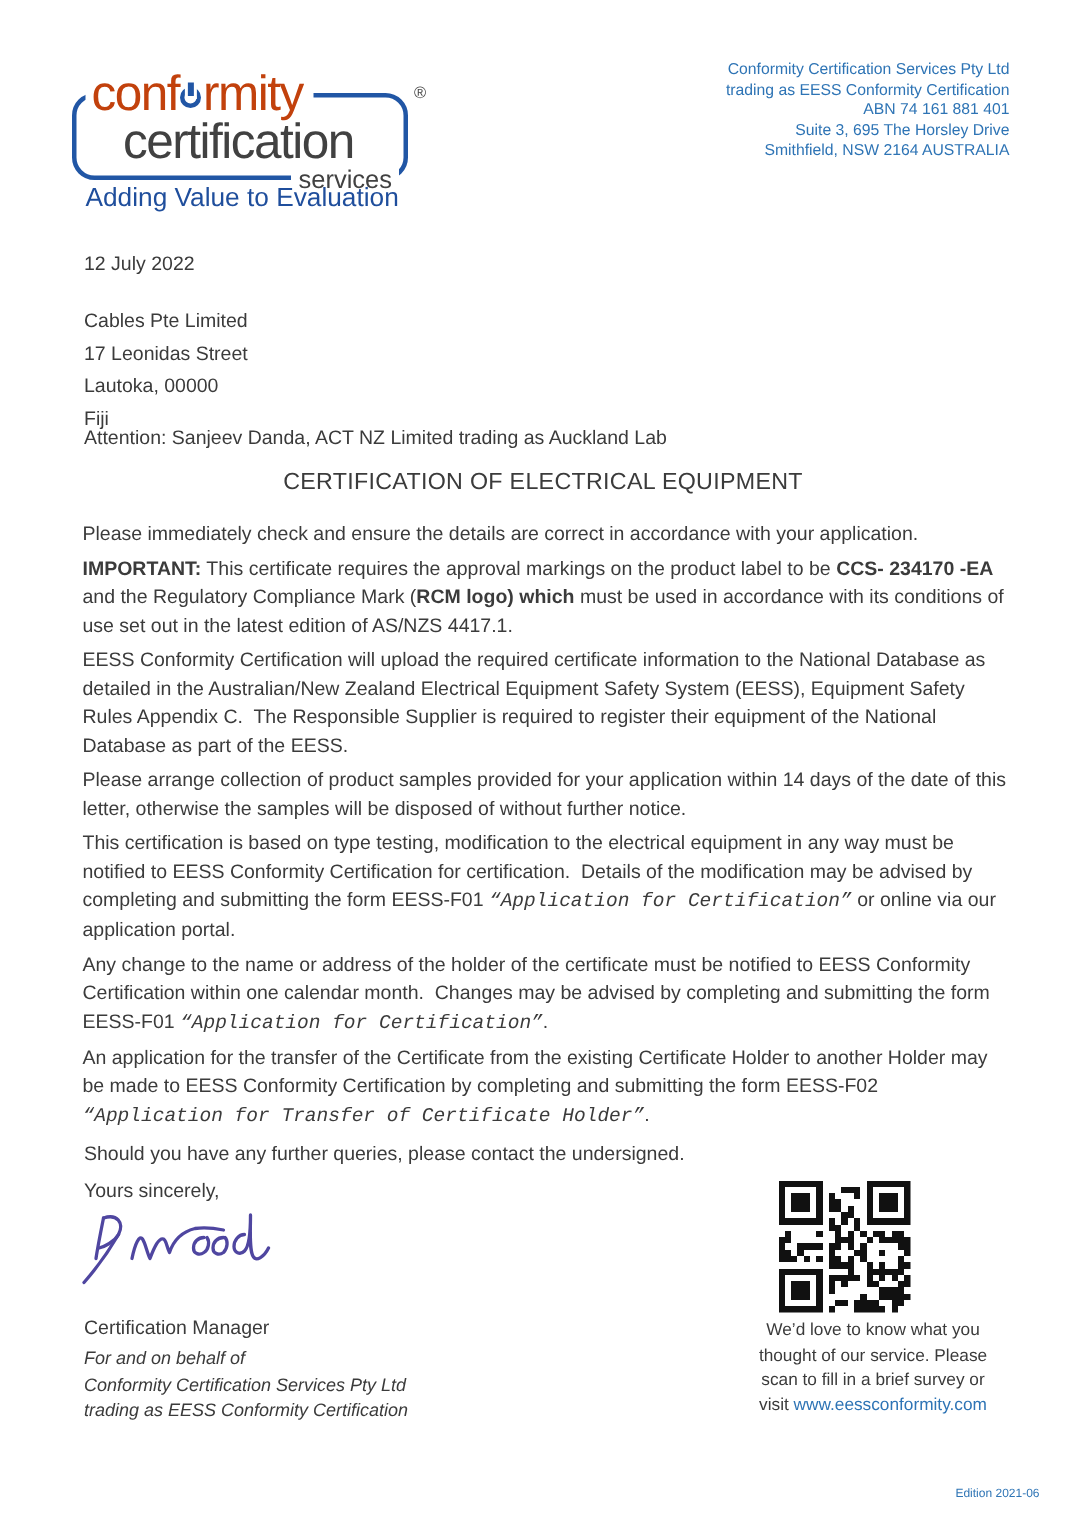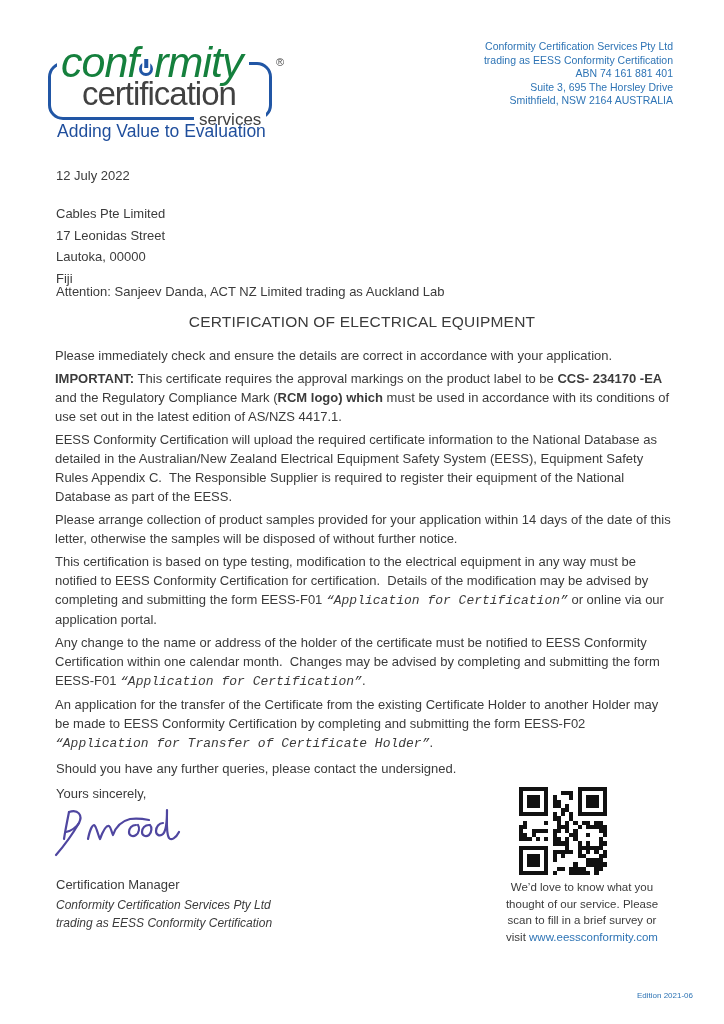--- a/index.html
+++ b/index.html
@@ -11,21 +11,21 @@
   }
 
   
   .logo { position:absolute; left:48px; top:42px; width:238px; height:96px; }
   .logo-box {
     position:absolute; left:0; top:20px; width:224px; height:58px;
     border:3px solid #2156a5; border-radius:15px;
   }
   .logo-l1 {
     position:absolute; left:9px; top:2px; background:#fff; padding:0 7px 0 4px;
-    font-size:43px; letter-spacing:-1px; color:#15803d; line-height:36px; white-space:nowrap;font-style:italic;
+    font-size:33px; letter-spacing:-1px; color:#c2410c; line-height:36px; white-space:nowrap;
   }
   .power {
     display:inline-block; position:relative; width:14px; height:14px;
     border:3.5px solid #2156a5; border-radius:50%; margin:0 1px; top:-1px;
   }
   .power::before {
     content:""; position:absolute; left:50%; top:-6px; transform:translateX(-50%);
     width:3.5px; height:9px; background:#2156a5; box-shadow:0 0 0 2px #ffffff;
   }
   .logo-l2 {
@@ -128,20 +128,21 @@
     <path d="M27,25 C20,37 11,49 4,57"></path>
     <path d="M36,41 C38,31 41,25 43,28 C45,31 46,37 48,41 C51,33 54,27 57,28 C59,29 59,33 61,37 C64,28 70,23 78,21 C85,20 92,21 97,22"></path>
     <path d="M84,27 C80,27 77,30 77,34 C77,38 81,39 84,37 C87,35 88,30 86,27"></path>
     <path d="M97,27 C93,27 90,30 90,34 C90,38 94,39 97,37 C100,34 100,29 98,27"></path>
     <path d="M111,25 C107,25 104,29 104,33 C104,37 108,39 111,36 C114,33 115,22 115,12 C115,24 114,36 117,40 C119,43 124,40 127,34"></path>
   </svg>
 
   <div class="signer">
     <div class="signer-title">Certification Manager</div>
     <div class="signer-behalf">
+      <div>For and on behalf of</div>
       <div>Conformity Certification Services Pty Ltd</div>
       <div>trading as EESS Conformity Certification</div>
     </div>
   </div>
 
   <svg class="qr" width="88" height="88" viewBox="0 0 21 21" shape-rendering="crispEdges">
       <rect x="0" y="0" width="1" height="1" fill="#111111"></rect>
       <rect x="1" y="0" width="1" height="1" fill="#111111"></rect>
       <rect x="2" y="0" width="1" height="1" fill="#111111"></rect>
       <rect x="3" y="0" width="1" height="1" fill="#111111"></rect>

